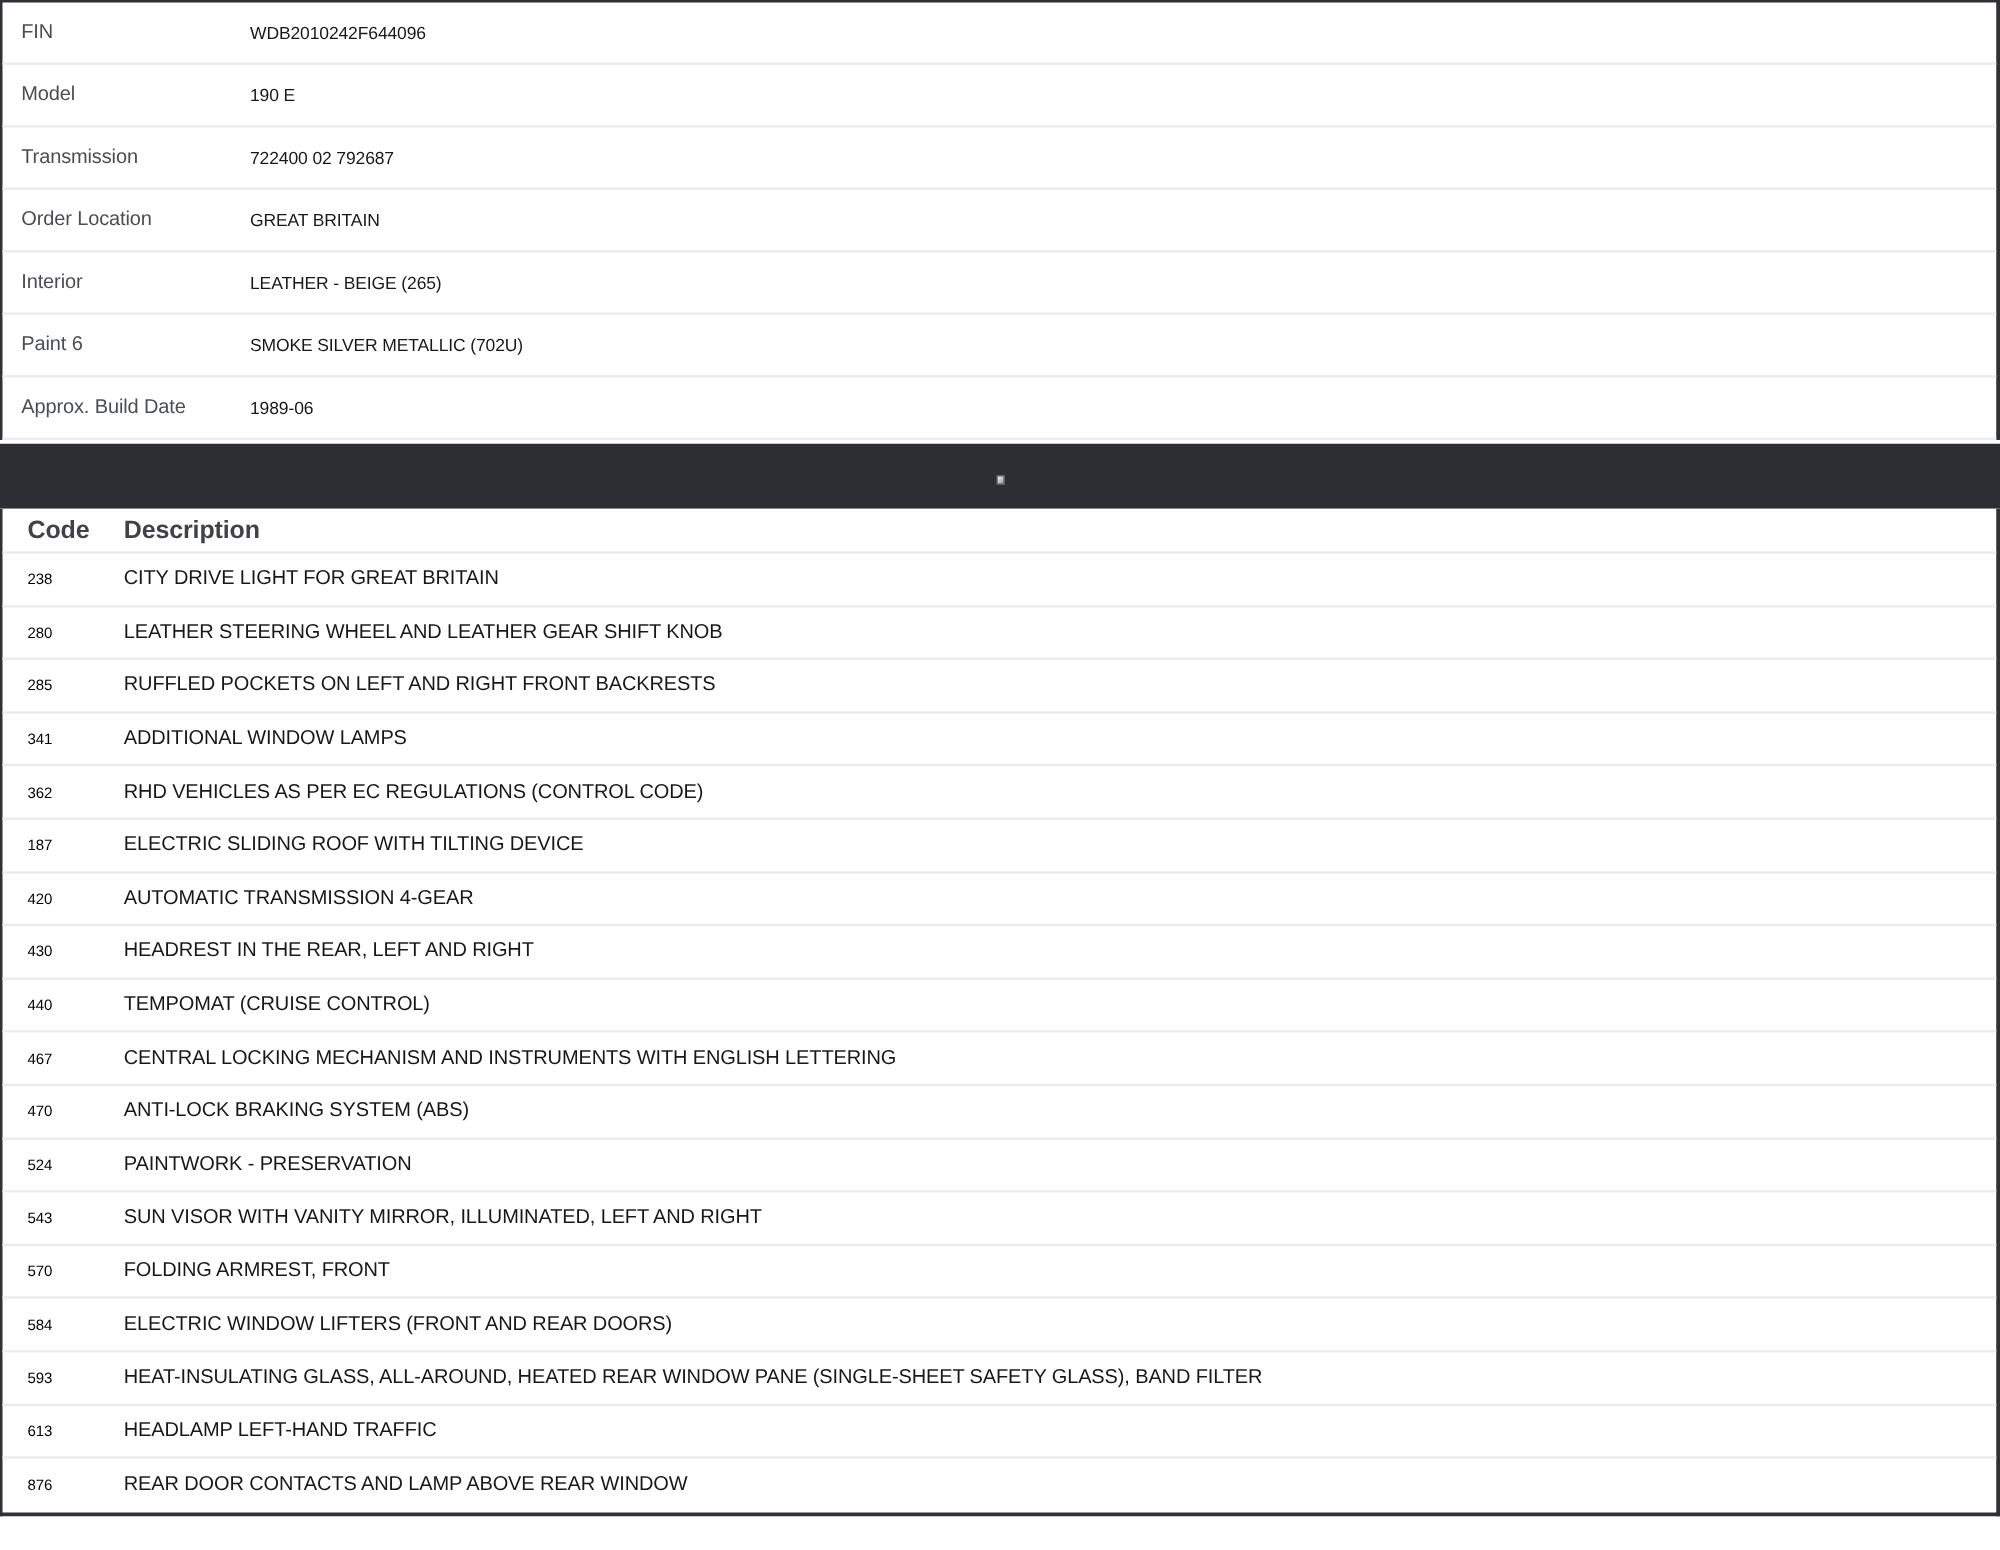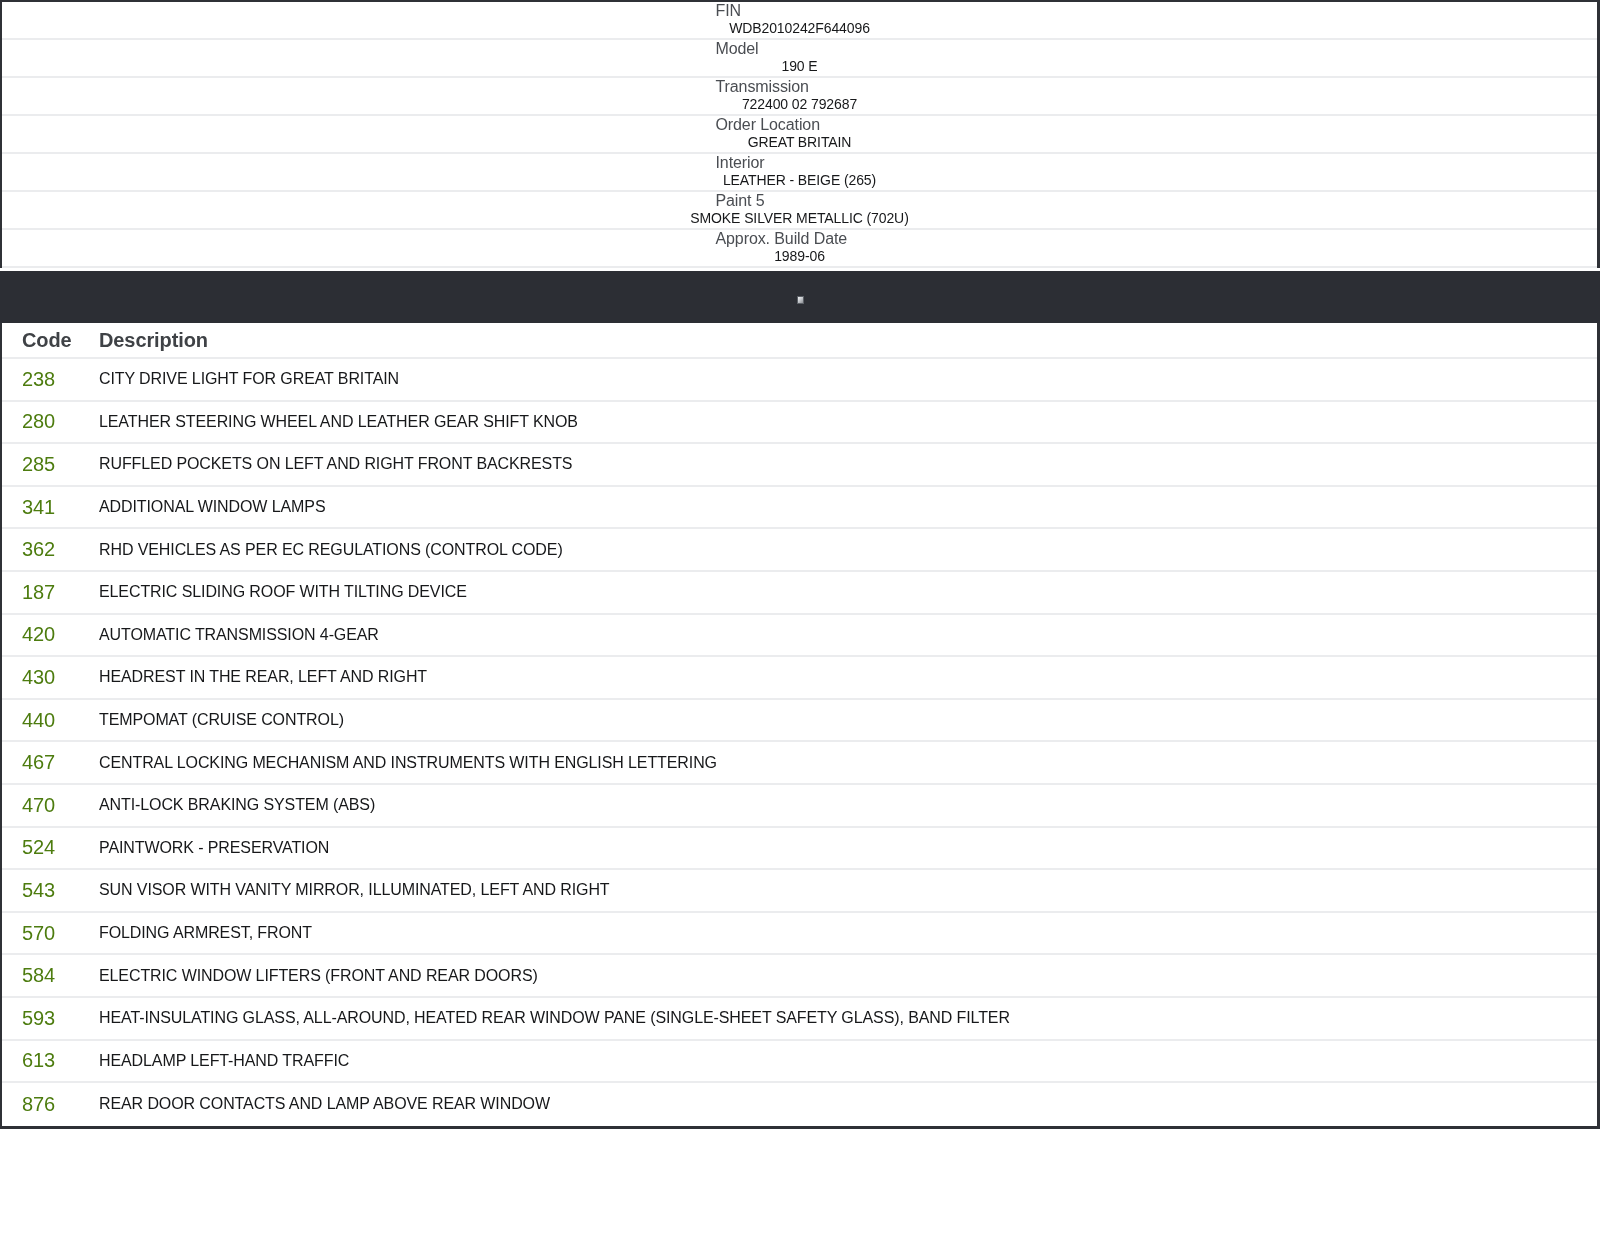--- a/index.html
+++ b/index.html
@@ -20,23 +20,22 @@
   
   .info-table {
     border-top: 2px solid #2f3136;
     border-left: 2px solid #2f3136;
     border-right: 3px solid #2f3136;
     background: #ffffff;
   }
   .info-row {
     display: flex;
     align-items: center;
-    height: 38px;
+    height: 50px;
     border-bottom: 2px solid #ebecee;
-    flex-direction: column;
   }
   .info-label {
     width: 198px;
     padding-left: 15px;
     font-size: 16px;
     color: #4a4d52;
     letter-spacing: -0.1px;
     flex-shrink: 0;
   }
   .info-value {
@@ -85,22 +84,22 @@
   .code-row {
     display: flex;
     align-items: center;
     height: 42.6px;
     border-bottom: 2px solid #ebecee;
   }
   .code-row:last-child { border-bottom: none; }
   .code-cell {
     width: 97px;
     padding-left: 20px;
-    font-size: 20px;
-    color: #4d7c0f;
+    font-size: 12px;
+    color: #000000;
     letter-spacing: -0.1px;
     flex-shrink: 0;
   }
   .desc-cell {
     font-size: 16px;
     color: #17181a;
     letter-spacing: -0.1px;
     white-space: nowrap;
   }
 </style>
@@ -131,21 +130,21 @@
       <div class="info-label">Order Location</div>
       <div class="info-value">GREAT BRITAIN</div>
     </div>
 
     <div class="info-row">
       <div class="info-label">Interior</div>
       <div class="info-value">LEATHER - BEIGE (265)</div>
     </div>
 
     <div class="info-row">
-      <div class="info-label">Paint 5</div>
+      <div class="info-label">Paint 6</div>
       <div class="info-value">SMOKE SILVER METALLIC (702U)</div>
     </div>
 
     <div class="info-row">
       <div class="info-label">Approx. Build Date</div>
       <div class="info-value">1989-06</div>
     </div>
   </section>
 
   <div class="gap"></div>

